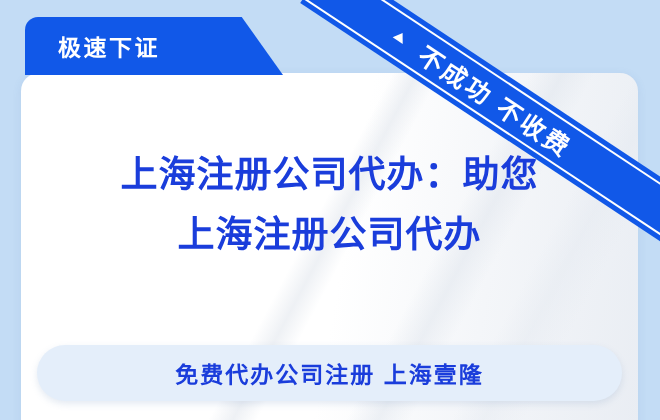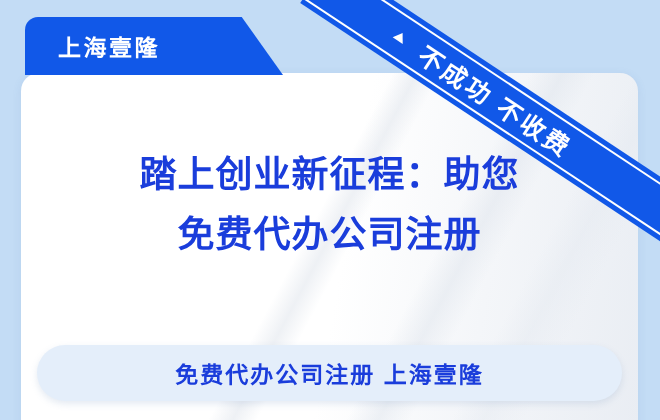--- a/index.html
+++ b/index.html
@@ -152,28 +152,28 @@
     letter-spacing: 3px;
     white-space: nowrap;
   }
 </style>
 </head>
 <body>
 
 <div class="poster">
 
   <div class="name-tab">
-    <span class="name-tab-label">上海壹隆</span>
+    <span class="name-tab-label">极速下证</span>
   </div>
 
   <div class="card">
 
     <div class="headline">
-      <span class="headline-line">踏上创业新征程：助您</span>
-      <span class="headline-line">免费代办公司注册</span>
+      <span class="headline-line">上海注册公司代办：助您</span>
+      <span class="headline-line">上海注册公司代办</span>
     </div>
 
     <div class="cta-pill">
       <span class="cta-pill-label">免费代办公司注册 上海壹隆</span>
     </div>
 
   </div>
 
   <div class="ribbon">
     <span class="ribbon-marker"></span>

